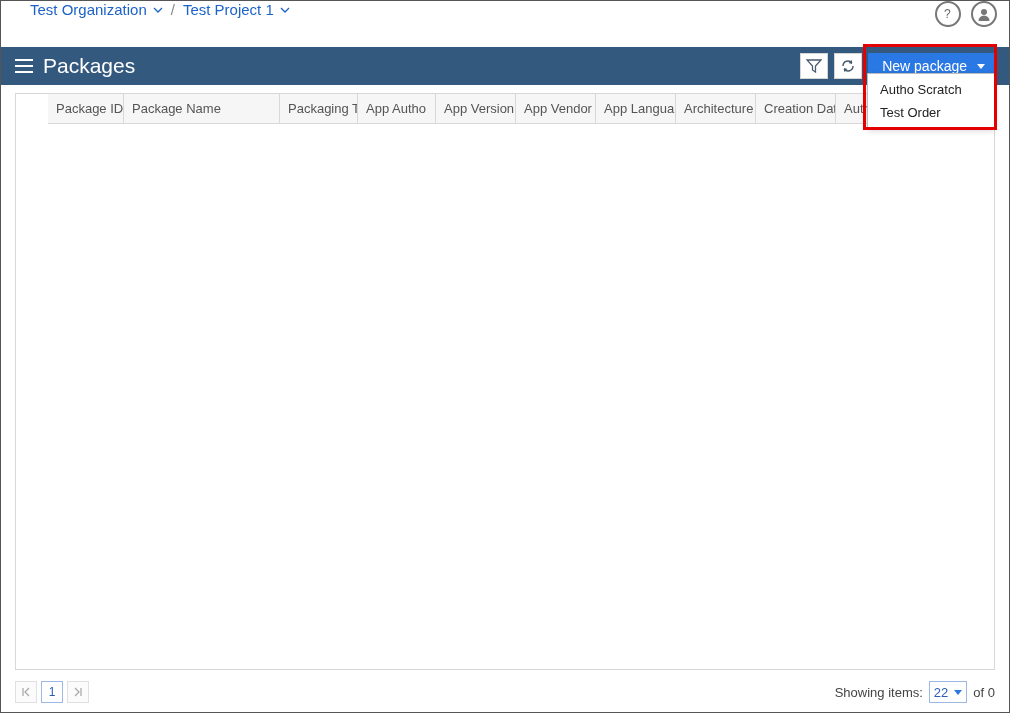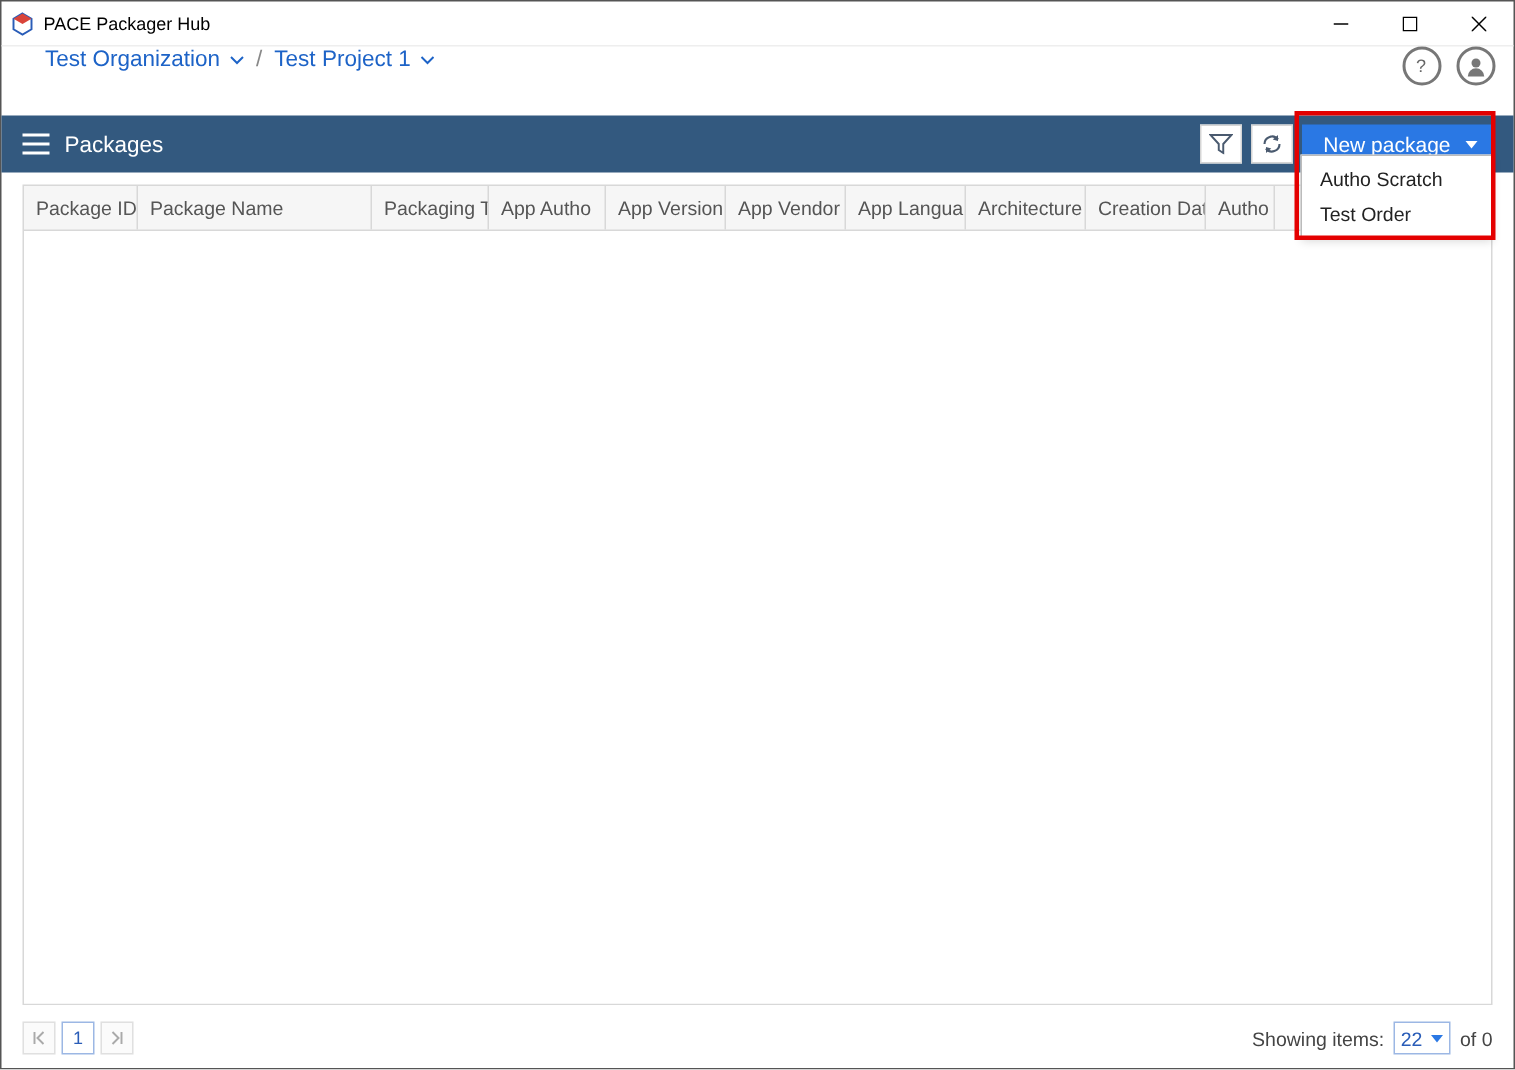--- a/index.html
+++ b/index.html
@@ -14,78 +14,51 @@
   
   .breadcrumbbar { height:46px; display:flex; align-items:flex-start; padding:0 12px;margin-left:17px; }
   .breadcrumb-link { color:#1d63c7; font-size:15px; cursor:pointer; display:flex; align-items:center; gap:6px; }
   .breadcrumb-sep { color:#888; margin:0 8px; font-size:15px; }
   .right-icons { margin-left:auto; display:flex; align-items:center; gap:10px; }
   .circle-btn { width:26px; height:26px; border:2px solid #777; border-radius:50%; display:flex; align-items:center; justify-content:center; color:#666; cursor:pointer; }
   
   .toolbar { height:38px; background:#33597f; color:#fff; display:flex; align-items:center; padding:0 14px; position:relative; }
   .hamburger { width:18px; height:14px; margin-right:10px; display:flex; flex-direction:column; justify-content:space-between; cursor:pointer; }
   .hamburger span { display:block; height:2px; background:#fff; }
-  .toolbar-title { font-size:15px; color:#fff; }
+  .toolbar-title { font-size:21px; color:#fff; }
   .toolbar-right { margin-left:auto; display:flex; align-items:flex-end; gap:6px; }
   .tb-icon { width:28px; height:26px; background:#fff; border:1px solid #d5d5d5; display:flex; align-items:center; justify-content:center; cursor:pointer; color:#4a5a6f; }
   .new-btn { height:26px; background:#2a78e4; color:#fff; display:flex; align-items:center; padding:0 10px 0 14px; cursor:pointer; gap:10px; font-size:14px; }
   .caret-down { width:0; height:0; border-left:4px solid transparent; border-right:4px solid transparent; border-top:5px solid #fff; }
   
   .highlight-box { position:absolute; right:12px; top:-3px; width:134px; height:86px; border:3px solid #e40000; pointer-events:none; z-index:5; }
   .dropdown { position:absolute; right:14px; top:26px; background:#fff; border:1px solid #bbb; box-shadow:0 2px 6px rgba(0,0,0,0.15); z-index:4; padding:4px 0; width:128px; }
   .dropdown-item { padding:4px 12px; font-size:13px; color:#222; cursor:pointer; white-space:nowrap; }
   
   .content { flex:1; padding:8px 14px 8px 14px; display:flex; flex-direction:column; min-height:0; }
   .grid { flex:1; border:1px solid #d8d8d8; display:flex; flex-direction:column; min-height:0; }
-  .grid-header { height:30px; background:#f6f6f6; display:flex; border-bottom:1px solid #d8d8d8; }
+  .grid-header { height:30px; background:#f6f6f6; display:flex; border-bottom:1px solid #d8d8d8;margin-left:32px; }
   .gh { border-right:1px solid #d8d8d8; padding:0 8px; display:flex; align-items:center; color:#555; font-size:13px; overflow:hidden; white-space:nowrap; }
   .gh:last-child { border-right:none; }
   .grid-body { flex:1; background:#fff; }
   
   .footer { height:34px; padding:4px 14px 10px 14px; display:flex; align-items:center; }
   .pager { display:flex; align-items:center; gap:4px; }
   .pg-btn { width:22px; height:22px; border:1px solid #e0e0e0; background:#fbfbfb; display:flex; align-items:center; justify-content:center; color:#aaa; cursor:pointer; font-size:11px; }
   .pg-num { width:22px; height:22px; border:1px solid #9cb7e4; display:flex; align-items:center; justify-content:center; color:#2a5db8; font-size:12px; cursor:pointer; }
   .footer-right { margin-left:auto; display:flex; align-items:center; gap:6px; color:#444; font-size:13px; }
   .sel { height:22px; border:1px solid #9cb7e4; display:flex; align-items:center; padding:0 4px; gap:6px; color:#2a5db8; cursor:pointer; }
   .caret-blue { width:0; height:0; border-left:4px solid transparent; border-right:4px solid transparent; border-top:5px solid #2a78e4; }
   .chev { display:inline-block; }
 </style>
 </head>
 <body>
 
 <div class="window">
 
-  <div class="titlebar">
-    <span class="app-icon">
-      <svg width="16" height="16" viewBox="0 0 16 16">
-        <polygon points="8,1 14,4.5 14,11.5 8,15 2,11.5 2,4.5" fill="none" stroke="#2a5db8" stroke-width="1.3"></polygon>
-        <polygon points="8,1 14,4.5 8,8 2,4.5" fill="#d9443a"></polygon>
-      </svg>
-    </span>
-    <span class="title-text">PACE Packager Hub</span>
-    <div class="win-controls">
-      <div class="win-btn">
-        <svg width="10" height="10">
-            <line x1="0" y1="5" x2="10" y2="5" stroke="#000" stroke-width="1"></line>
-          </svg>
-      </div>
-      <div class="win-btn">
-        <svg width="10" height="10">
-            <rect x="0.5" y="0.5" width="9" height="9" fill="none" stroke="#000" stroke-width="1"></rect>
-          </svg>
-      </div>
-      <div class="win-btn">
-        <svg width="10" height="10">
-            <line x1="0" y1="0" x2="10" y2="10" stroke="#000" stroke-width="1"></line>
-            <line x1="10" y1="0" x2="0" y2="10" stroke="#000" stroke-width="1"></line>
-          </svg>
-      </div>
-    </div>
-  </div>
 
   <div class="breadcrumbbar">
     <span class="breadcrumb-link">
       <span>Test Organization</span>
       <svg class="chev" width="10" height="10">
           <polyline points="1,3 5,7 9,3" fill="none" stroke="#1d63c7" stroke-width="1.3"></polyline>
         </svg>
     </span>
     <span class="breadcrumb-sep">/</span>
     <span class="breadcrumb-link">

